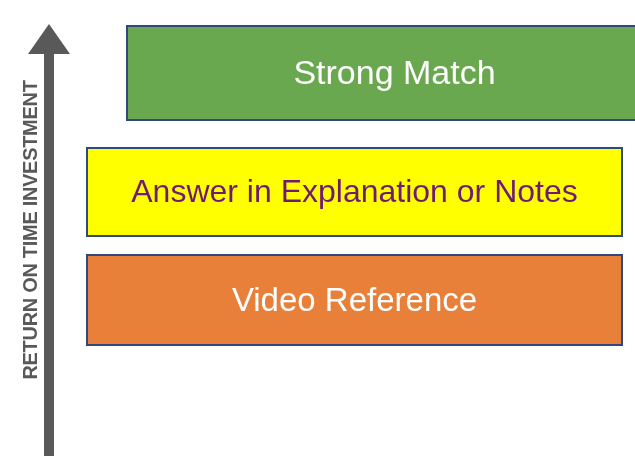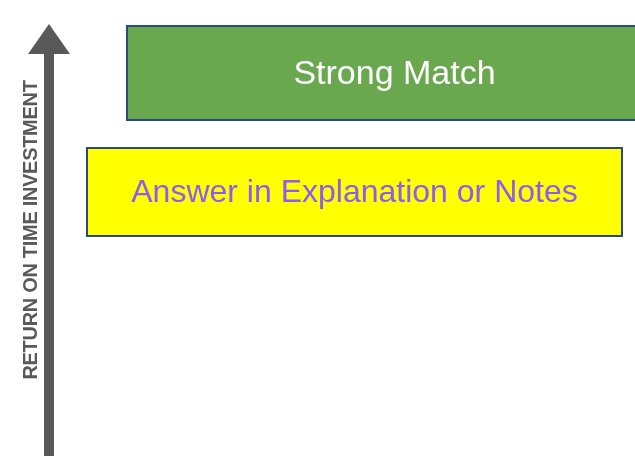--- a/index.html
+++ b/index.html
@@ -104,19 +104,22 @@
     <div id="axis-caption">RETURN ON TIME INVESTMENT</div>
   </div>
 
   <div id="bars">
 
     <div class="bar" id="bar-0" style="background:#6aa84f;">
       <span class="bar-label" style="color:#ffffff; font-size:34px;">Strong Match</span>
     </div>
 
     <div class="bar" id="bar-1" style="background:#ffff00;">
-      <span class="bar-label" style="color:#8b5cf6; font-size:32px;">Answer in Explanation or Notes</span>
+      <span class="bar-label" style="color:#701a75; font-size:32px;">Answer in Explanation or Notes</span>
     </div>
 
+    <div class="bar" id="bar-2" style="background:#e8803a;">
+      <span class="bar-label" style="color:#ffffff; font-size:33px;">Video Reference</span>
+    </div>
 
 
   </div>
 </div>
 
 </body></html>

